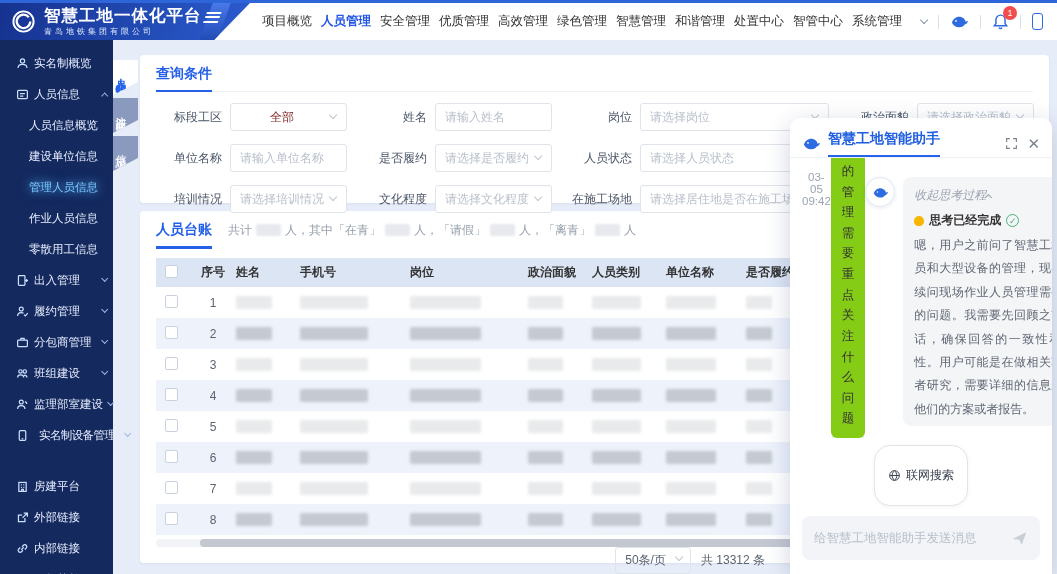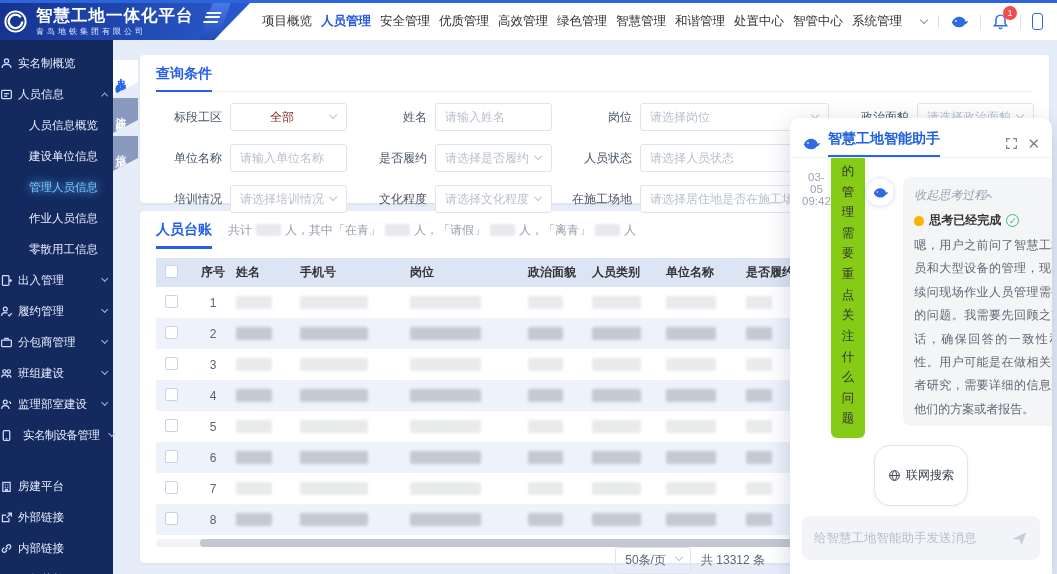--- a/index.html
+++ b/index.html
@@ -4,21 +4,21 @@
 <style>
   * { margin:0; padding:0; box-sizing:border-box; }
   html,body { width:1057px; height:574px; overflow:hidden; background:#e7edf8;
     font-family:"Liberation Sans","DejaVu Sans",sans-serif; }
 
   
   .topbar{position:absolute;left:0;top:0;width:1057px;height:40px;background:#fff;
     border-top:3px solid #2e66d9;display:flex;align-items:stretch;z-index:30;}
   .brand{position:relative;width:250px;background:linear-gradient(105deg,#16328f 0%,#2450bc 70%,#2c5ad0 100%);
     clip-path:polygon(0 0,100% 0,calc(100% - 36px) 100%,0 100%);
-    display:flex;align-items:center;gap:7px;padding-left:2px;color:#fff;flex:none;}
+    display:flex;align-items:center;gap:7px;padding-left:10px;color:#fff;flex:none;}
   .brand-stripe{position:absolute;right:26px;top:-2px;bottom:-2px;width:18px;
     background:linear-gradient(180deg,#4a7ceb,#1f49b4);transform:skewX(-20deg);}
   .stripe-lines{position:absolute;right:30px;top:6px;transform:skewX(-20deg);}
   .stripe-lines b{display:block;width:15px;height:2px;background:#fff;margin:2.5px 0;border-radius:1px;}
   .brand-txt{display:flex;flex-direction:column;line-height:1.15;z-index:1;}
   .brand-title{font-size:16.5px;font-weight:700;letter-spacing:1px;}
   .brand-sub{font-size:8px;letter-spacing:3px;color:#dfe8ff;margin-top:2px;}
   .topnav{flex:1;display:flex;align-items:center;gap:9px;padding-left:12px;font-size:12.5px;color:#333;white-space:nowrap;}
   .nav-item{cursor:pointer;}
   .nav-item.active{color:#2457e5;font-weight:700;}
@@ -27,21 +27,21 @@
   .caret{display:inline-block;border:solid #8a96ad;border-width:0 1.5px 1.5px 0;padding:2.6px;transform:rotate(45deg);margin-top:-3px;}
   .caret.up{transform:rotate(-135deg);margin-top:3px;}
   .icon-btn{position:relative;display:flex;align-items:center;color:#2f6be0;}
   .badge{position:absolute;top:-7px;right:-8px;background:#f24c4c;color:#fff;font-size:9px;
     min-width:14px;height:14px;border-radius:8px;display:flex;align-items:center;justify-content:center;padding:0 3px;}
   .phone-glyph{width:11px;height:17px;border:1.5px solid #2f6be0;border-radius:3px;}
 
   
   .sidebar{position:absolute;left:0;top:40px;width:113px;bottom:0;background:#14295e;
     color:#e8eeff;padding-top:8px;font-size:11.5px;z-index:20;}
-  .side-item{display:flex;align-items:center;gap:5px;padding:8px 6px 8px 0;cursor:pointer;white-space:nowrap;}
+  .side-item{display:flex;align-items:center;gap:5px;padding:8px 6px 8px 16px;cursor:pointer;white-space:nowrap;}
   .side-item svg{flex:none;stroke:#cfe0ff;}
   .side-item .caret{border-color:#9fb4e6;margin-left:auto;padding:2.2px;}
   .side-child{padding:8px 6px 8px 29px;cursor:pointer;white-space:nowrap;}
   .side-child.active{color:#79c9ff;text-shadow:0 0 8px rgba(96,186,255,.95),0 0 14px rgba(96,186,255,.55);}
   .side-gap{height:20px;}
   .tight{letter-spacing:-0.6px;gap:10px;}
 
   
   .vtabs{position:absolute;left:113px;top:60px;width:26px;z-index:15;}
   .vtab{writing-mode:vertical-lr;text-orientation:upright;letter-spacing:2px;width:25px;

